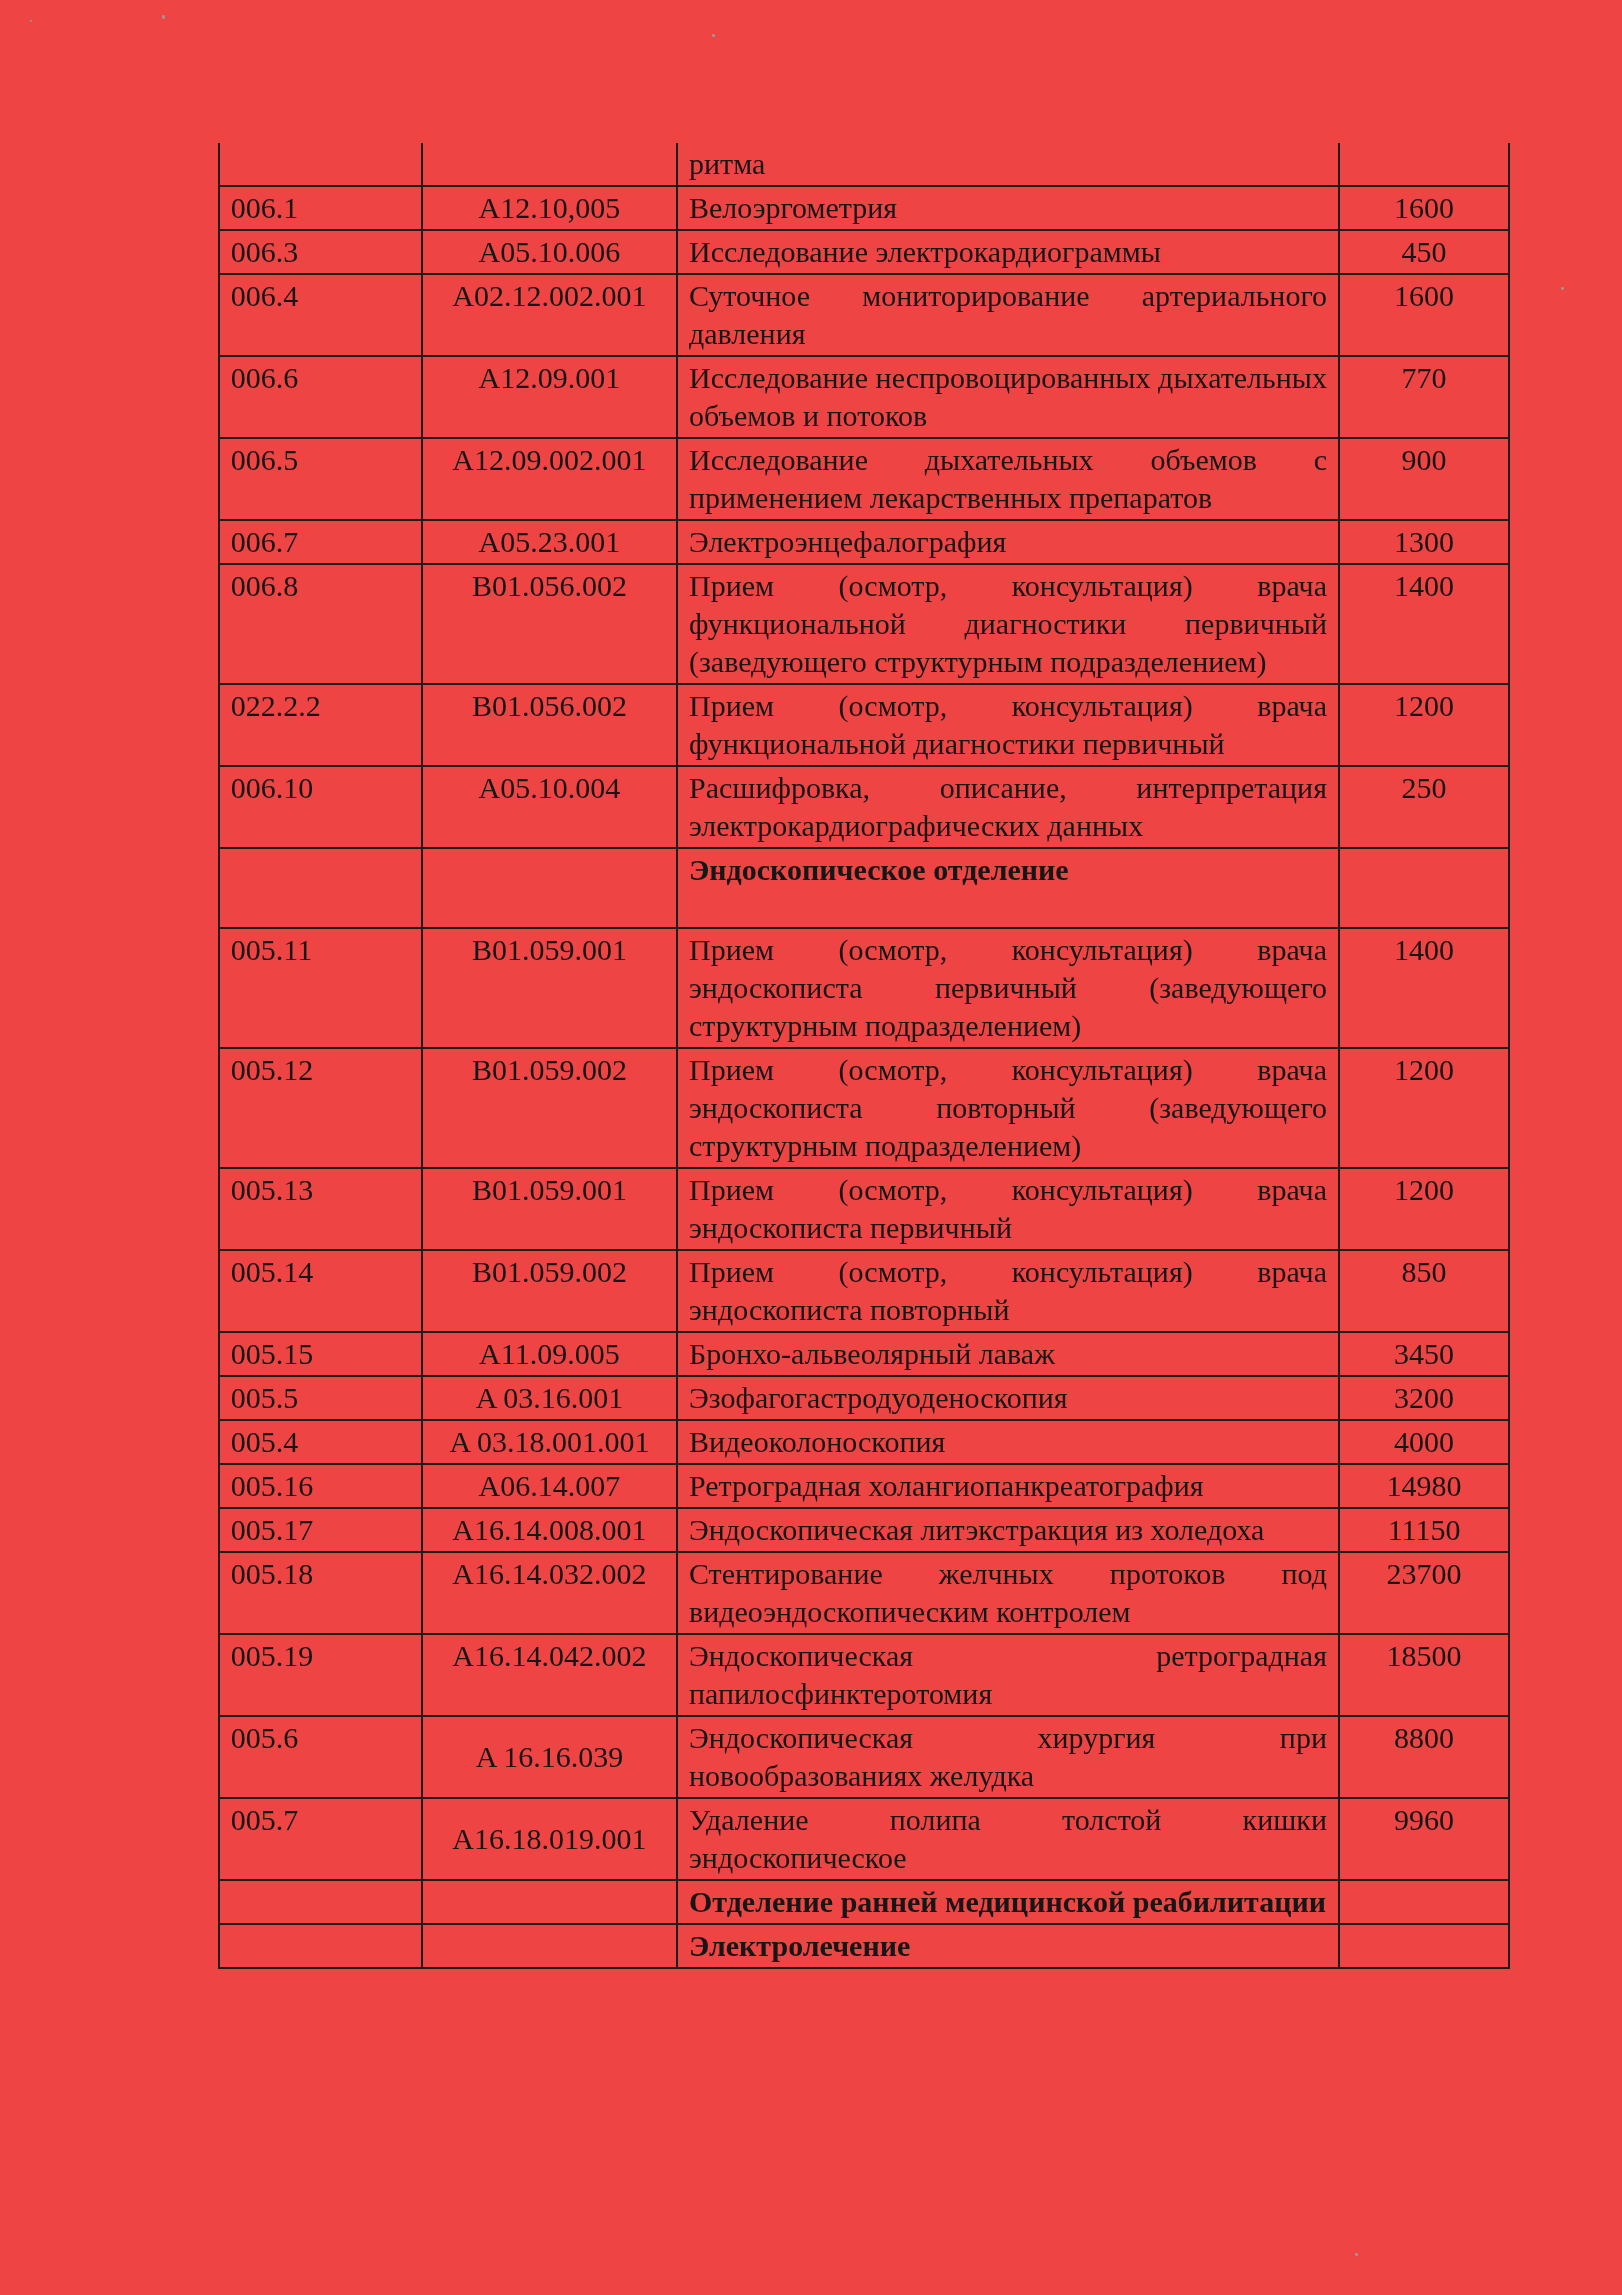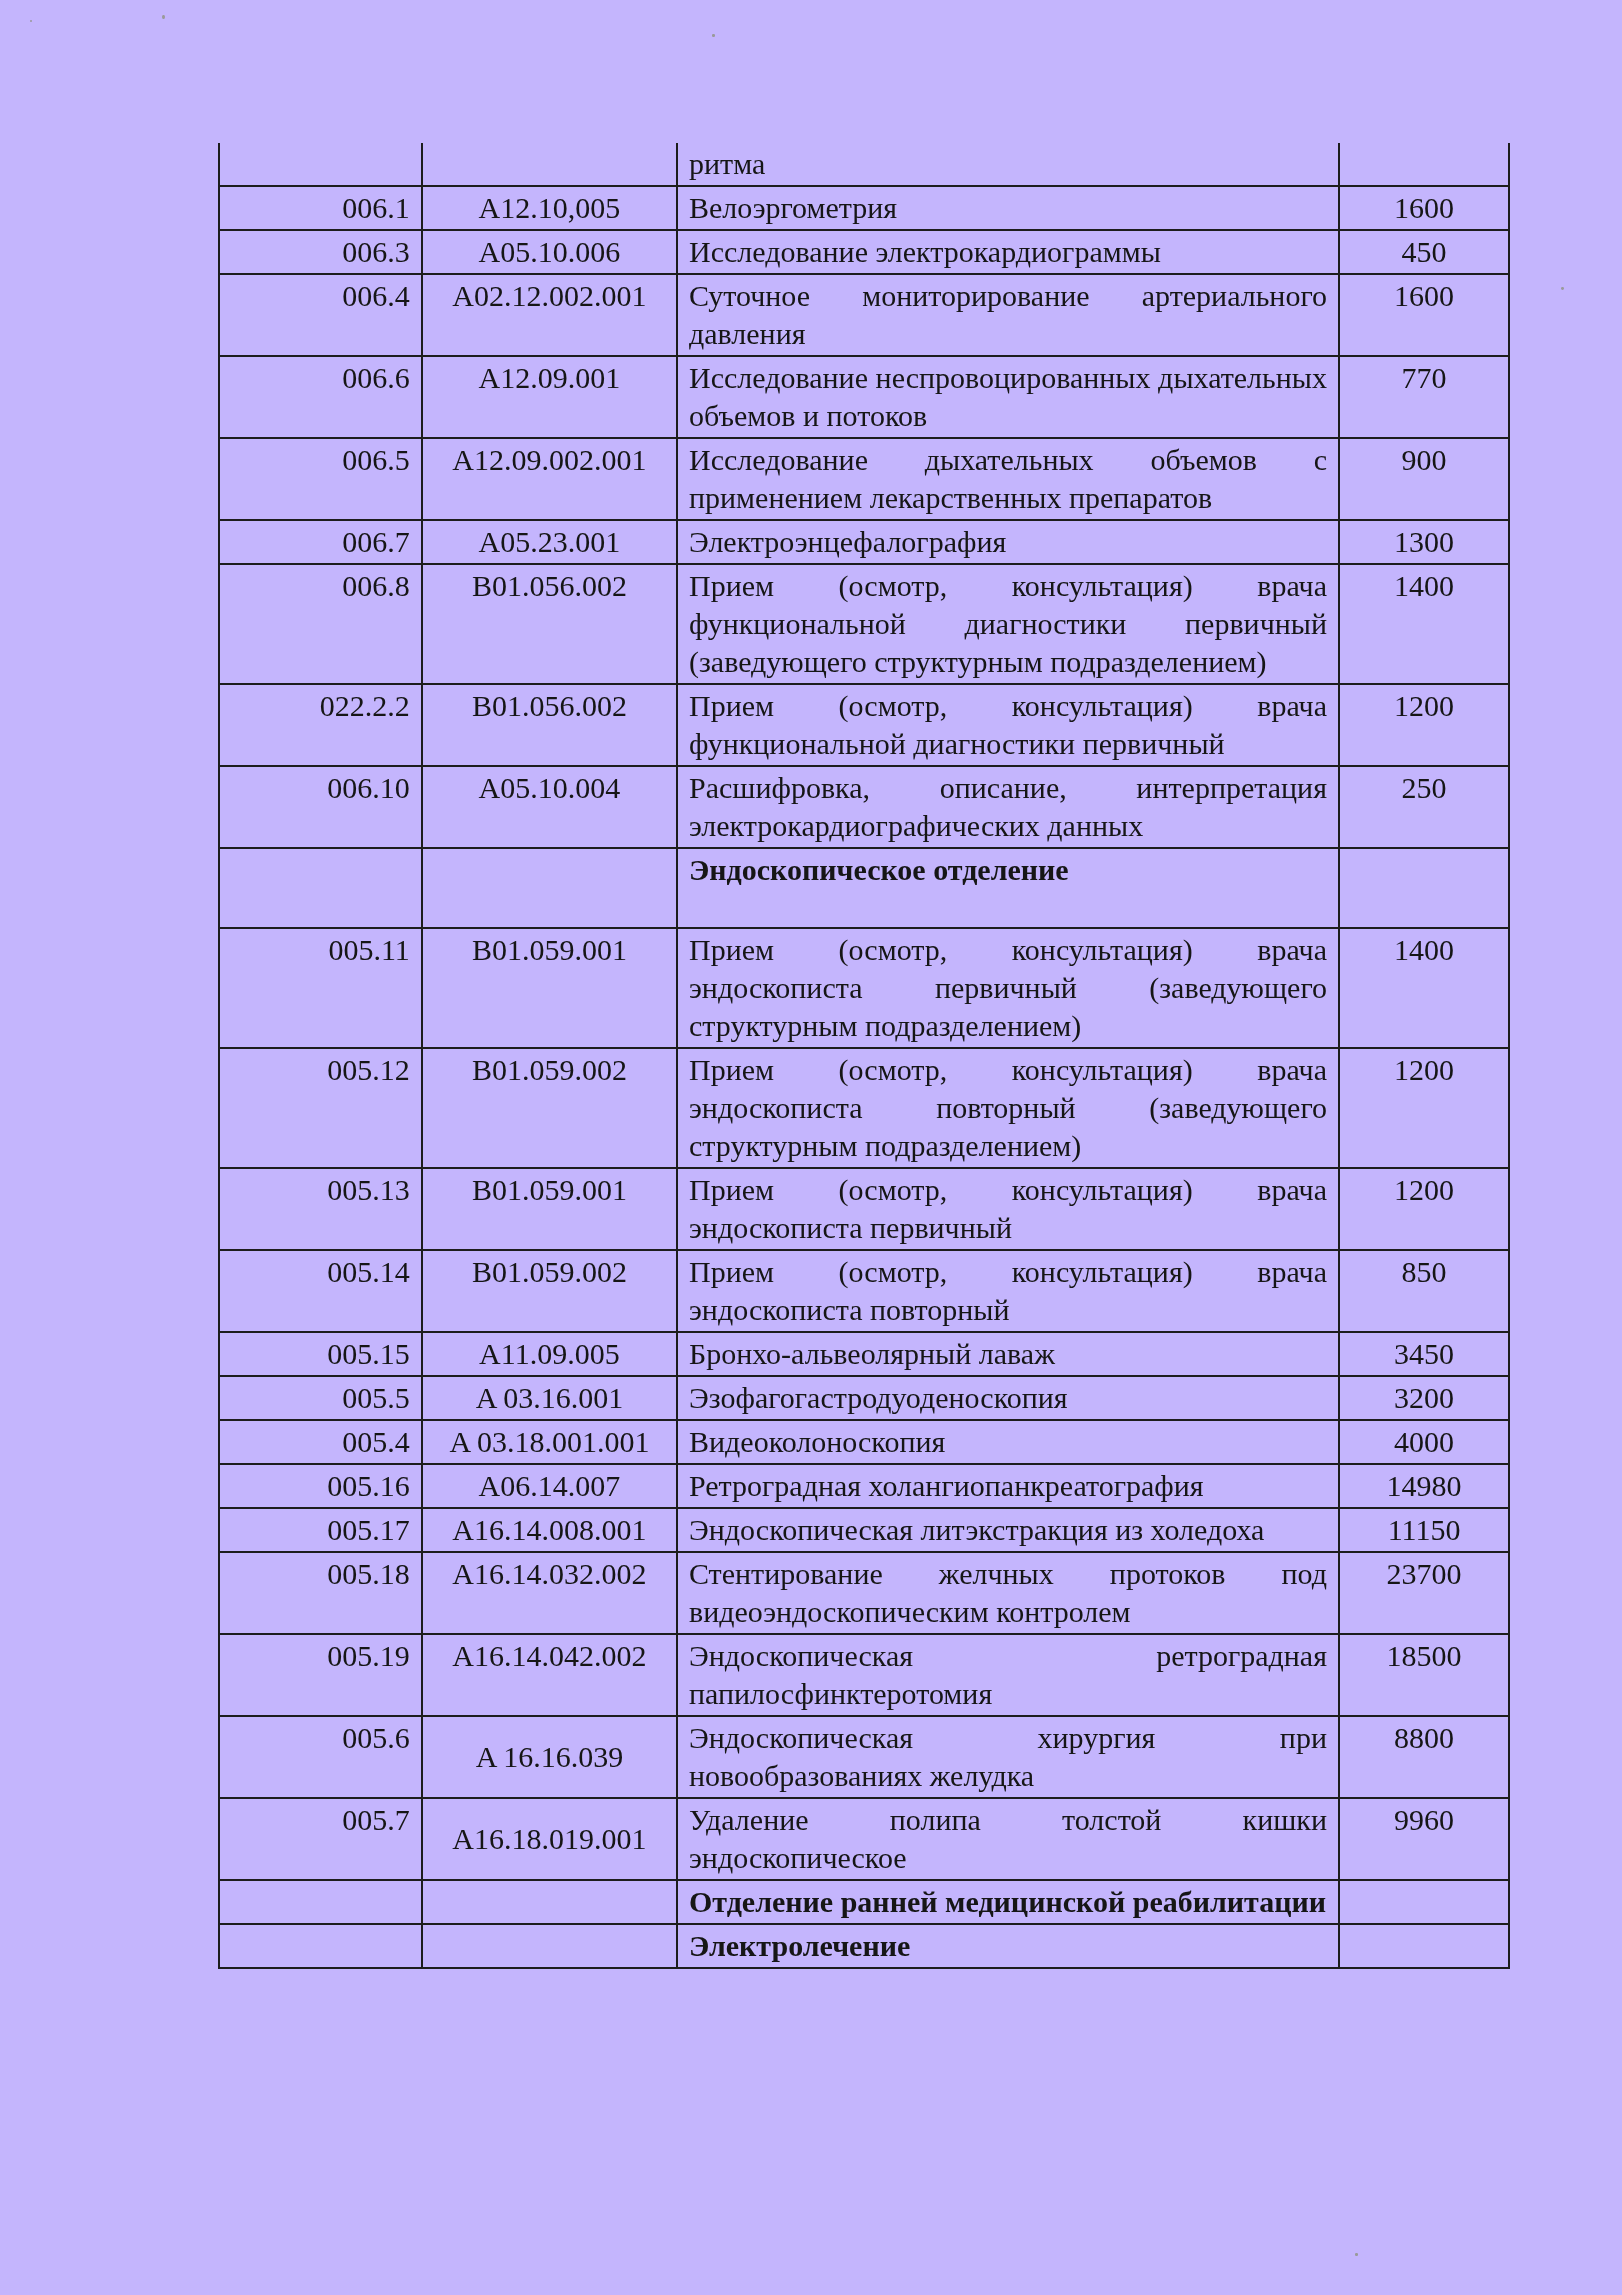--- a/index.html
+++ b/index.html
@@ -1,25 +1,25 @@
 <!DOCTYPE html>
 <html style="font-size:7.9px"><head>
 <meta charset="utf-8">
 <style>
   html, body { margin: 0; padding: 0; background: #ffffff; }
   body { width: 1623px; height: 2295px; position: relative; overflow: hidden; }
-  .page { position: absolute; left: 0; top: 0; width: 1623px; height: 2295px; background: #c4b5fd; }
+  .page { position: absolute; left: 0; top: 0; width: 1623px; height: 2295px; background: #ef4444; }
   table.tariff {
     position: absolute; left: 218px; top: 143px; width: 1284px;
     border-collapse: collapse; table-layout: fixed;
     font-family: "Liberation Serif", serif; font-size: 30px; line-height: 38px; color: #161616;
   }
   table.tariff td { border: 2px solid #1d1d1d; vertical-align: top; padding: 2px 10.8px 2px 10.8px; }
   table.tariff tr.first td { border-top: none; }
-  td.c1 { width: 179px; text-align: right; }
+  td.c1 { width: 179px; text-align: left; }
   td.c2 { width: 232px; text-align: center; margin-left: 44px; }
   td.c3 { width: 638px; text-align: justify; text-align-last: left; }
   td.c4 { width: 147px; text-align: center; border-radius: 7px; }
   td.c2.mid { vertical-align: middle; border-radius: 32px; }
   tr.section td.c3 { font-weight: bold; }
   tr.section.tall td { height: 74px; }
   .speck { position: absolute; background: #9a9a9a; border-radius: 50%; }
 </style>
 </head>
 <body>

